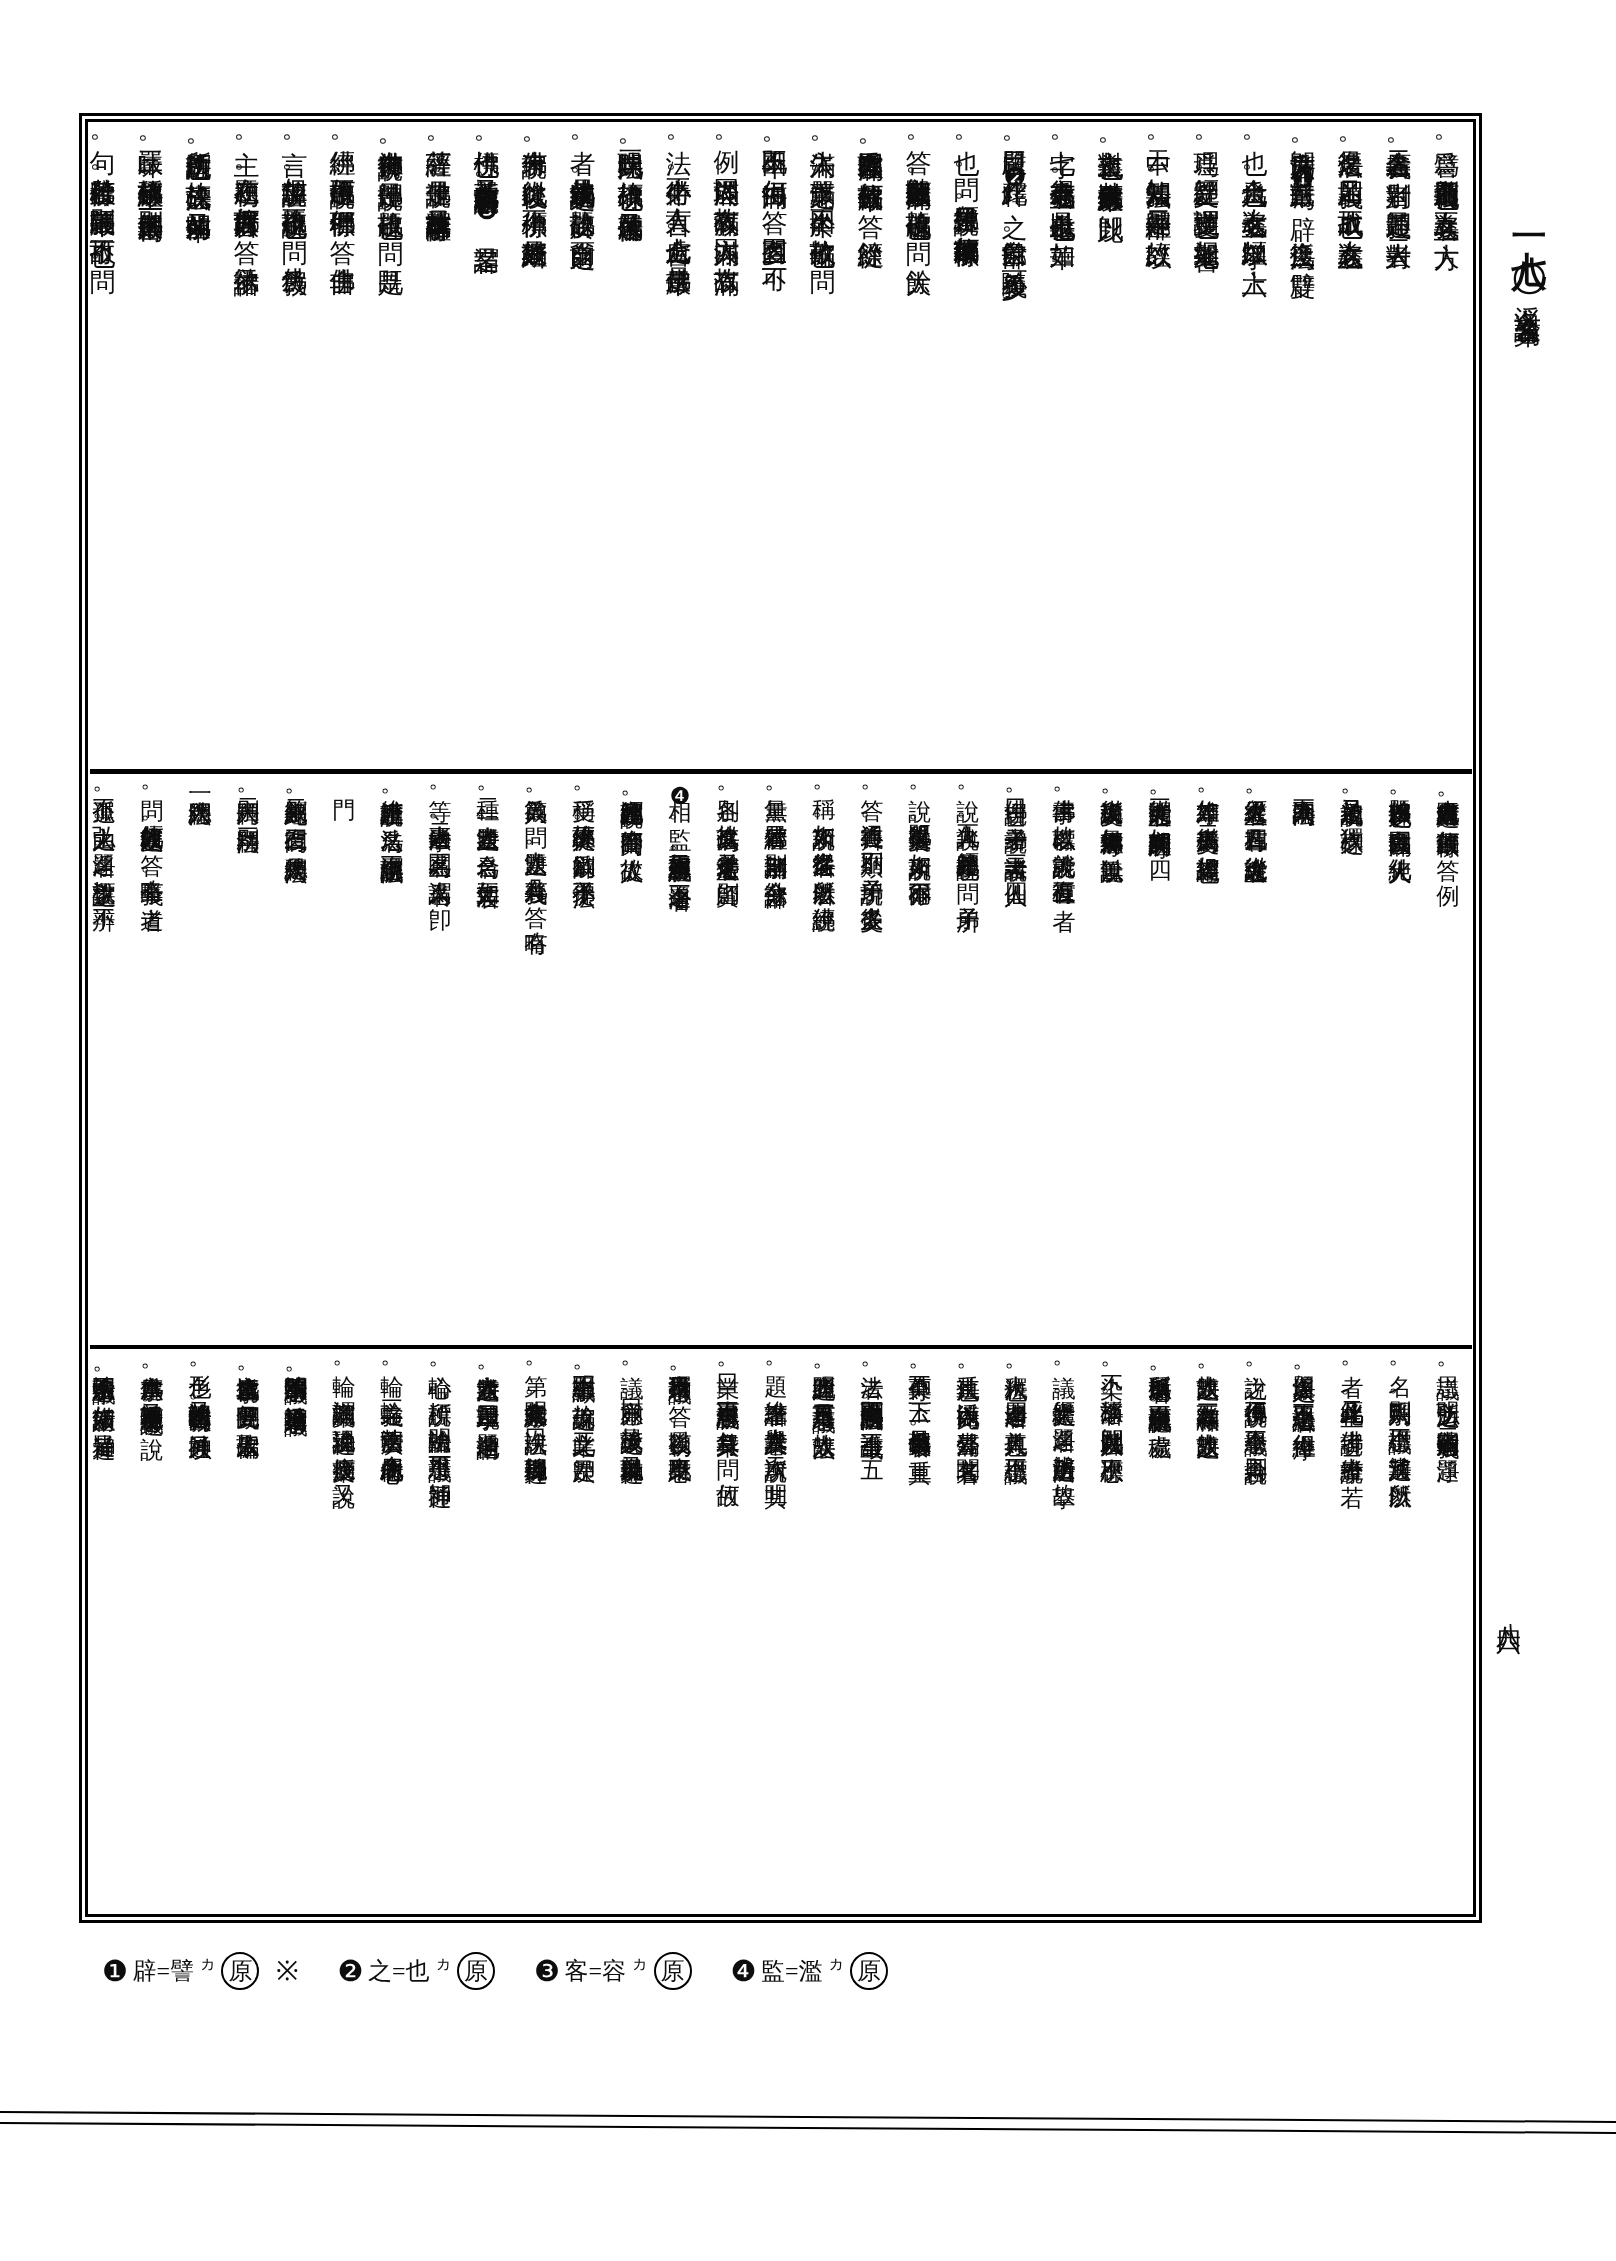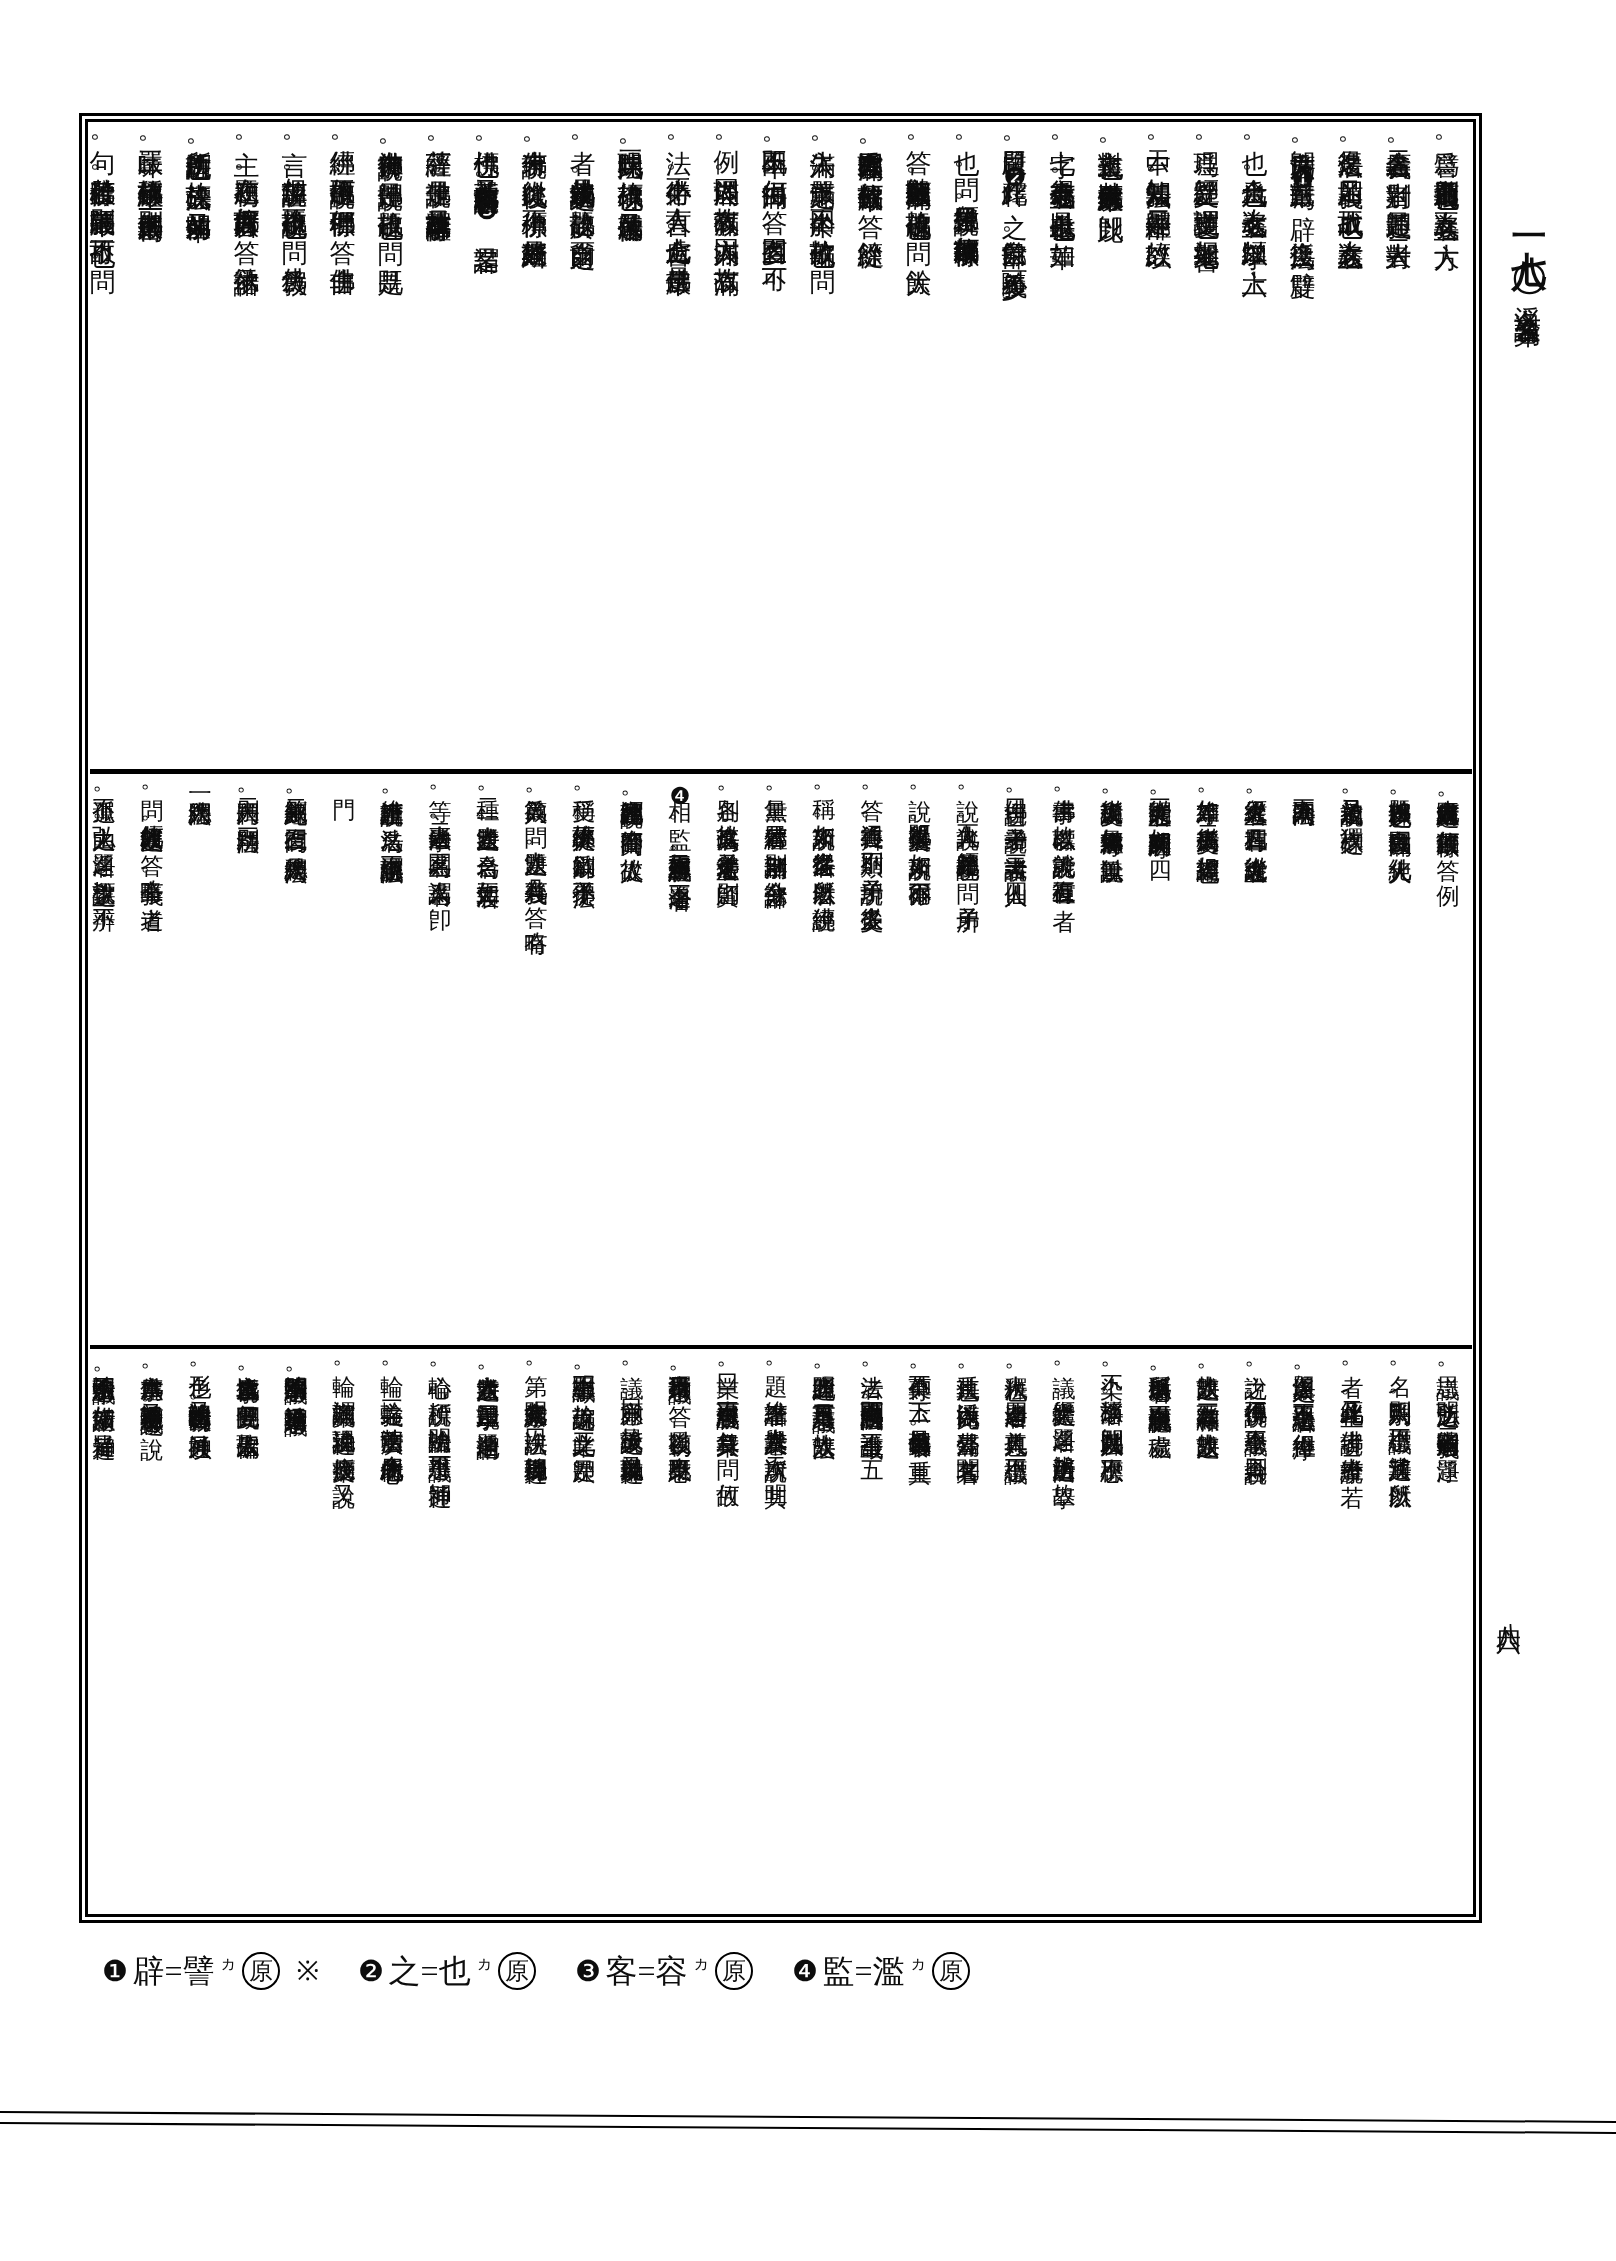--- a/index.html
+++ b/index.html
@@ -47,21 +47,21 @@
     writing-mode:vertical-rl;text-orientation:upright;
     font-size:25px;letter-spacing:3.8px;
   }
   
   .footnotes{
     position:absolute;left:102px;top:1947px;height:48px;
     display:flex;align-items:center;gap:39px;
   }
   .fn-entry{display:flex;align-items:center;gap:4.5px;}
   .fn-marker{font-size:29px;line-height:1;}
-  .fn-body{font-size:32px;line-height:1;}
+  .fn-body{font-size:24px;line-height:1;}
   .fn-qualifier{font-size:18px;line-height:1;align-self:flex-start;margin-top:1.5px;}
   .fn-source{
     display:inline-flex;align-items:center;justify-content:center;
     width:38px;height:38px;border:2.3px solid #000;border-radius:50%;
     font-size:24px;line-height:1;box-sizing:border-box;
   }
   .fn-suffix{font-size:27px;line-height:1;margin-left:12px;}
   
   .bottom-rule{position:absolute;left:0;width:1617px;height:2.3px;background:#000;}
   .bottom-rule-1{top:2116px;transform:rotate(0.35deg);}

